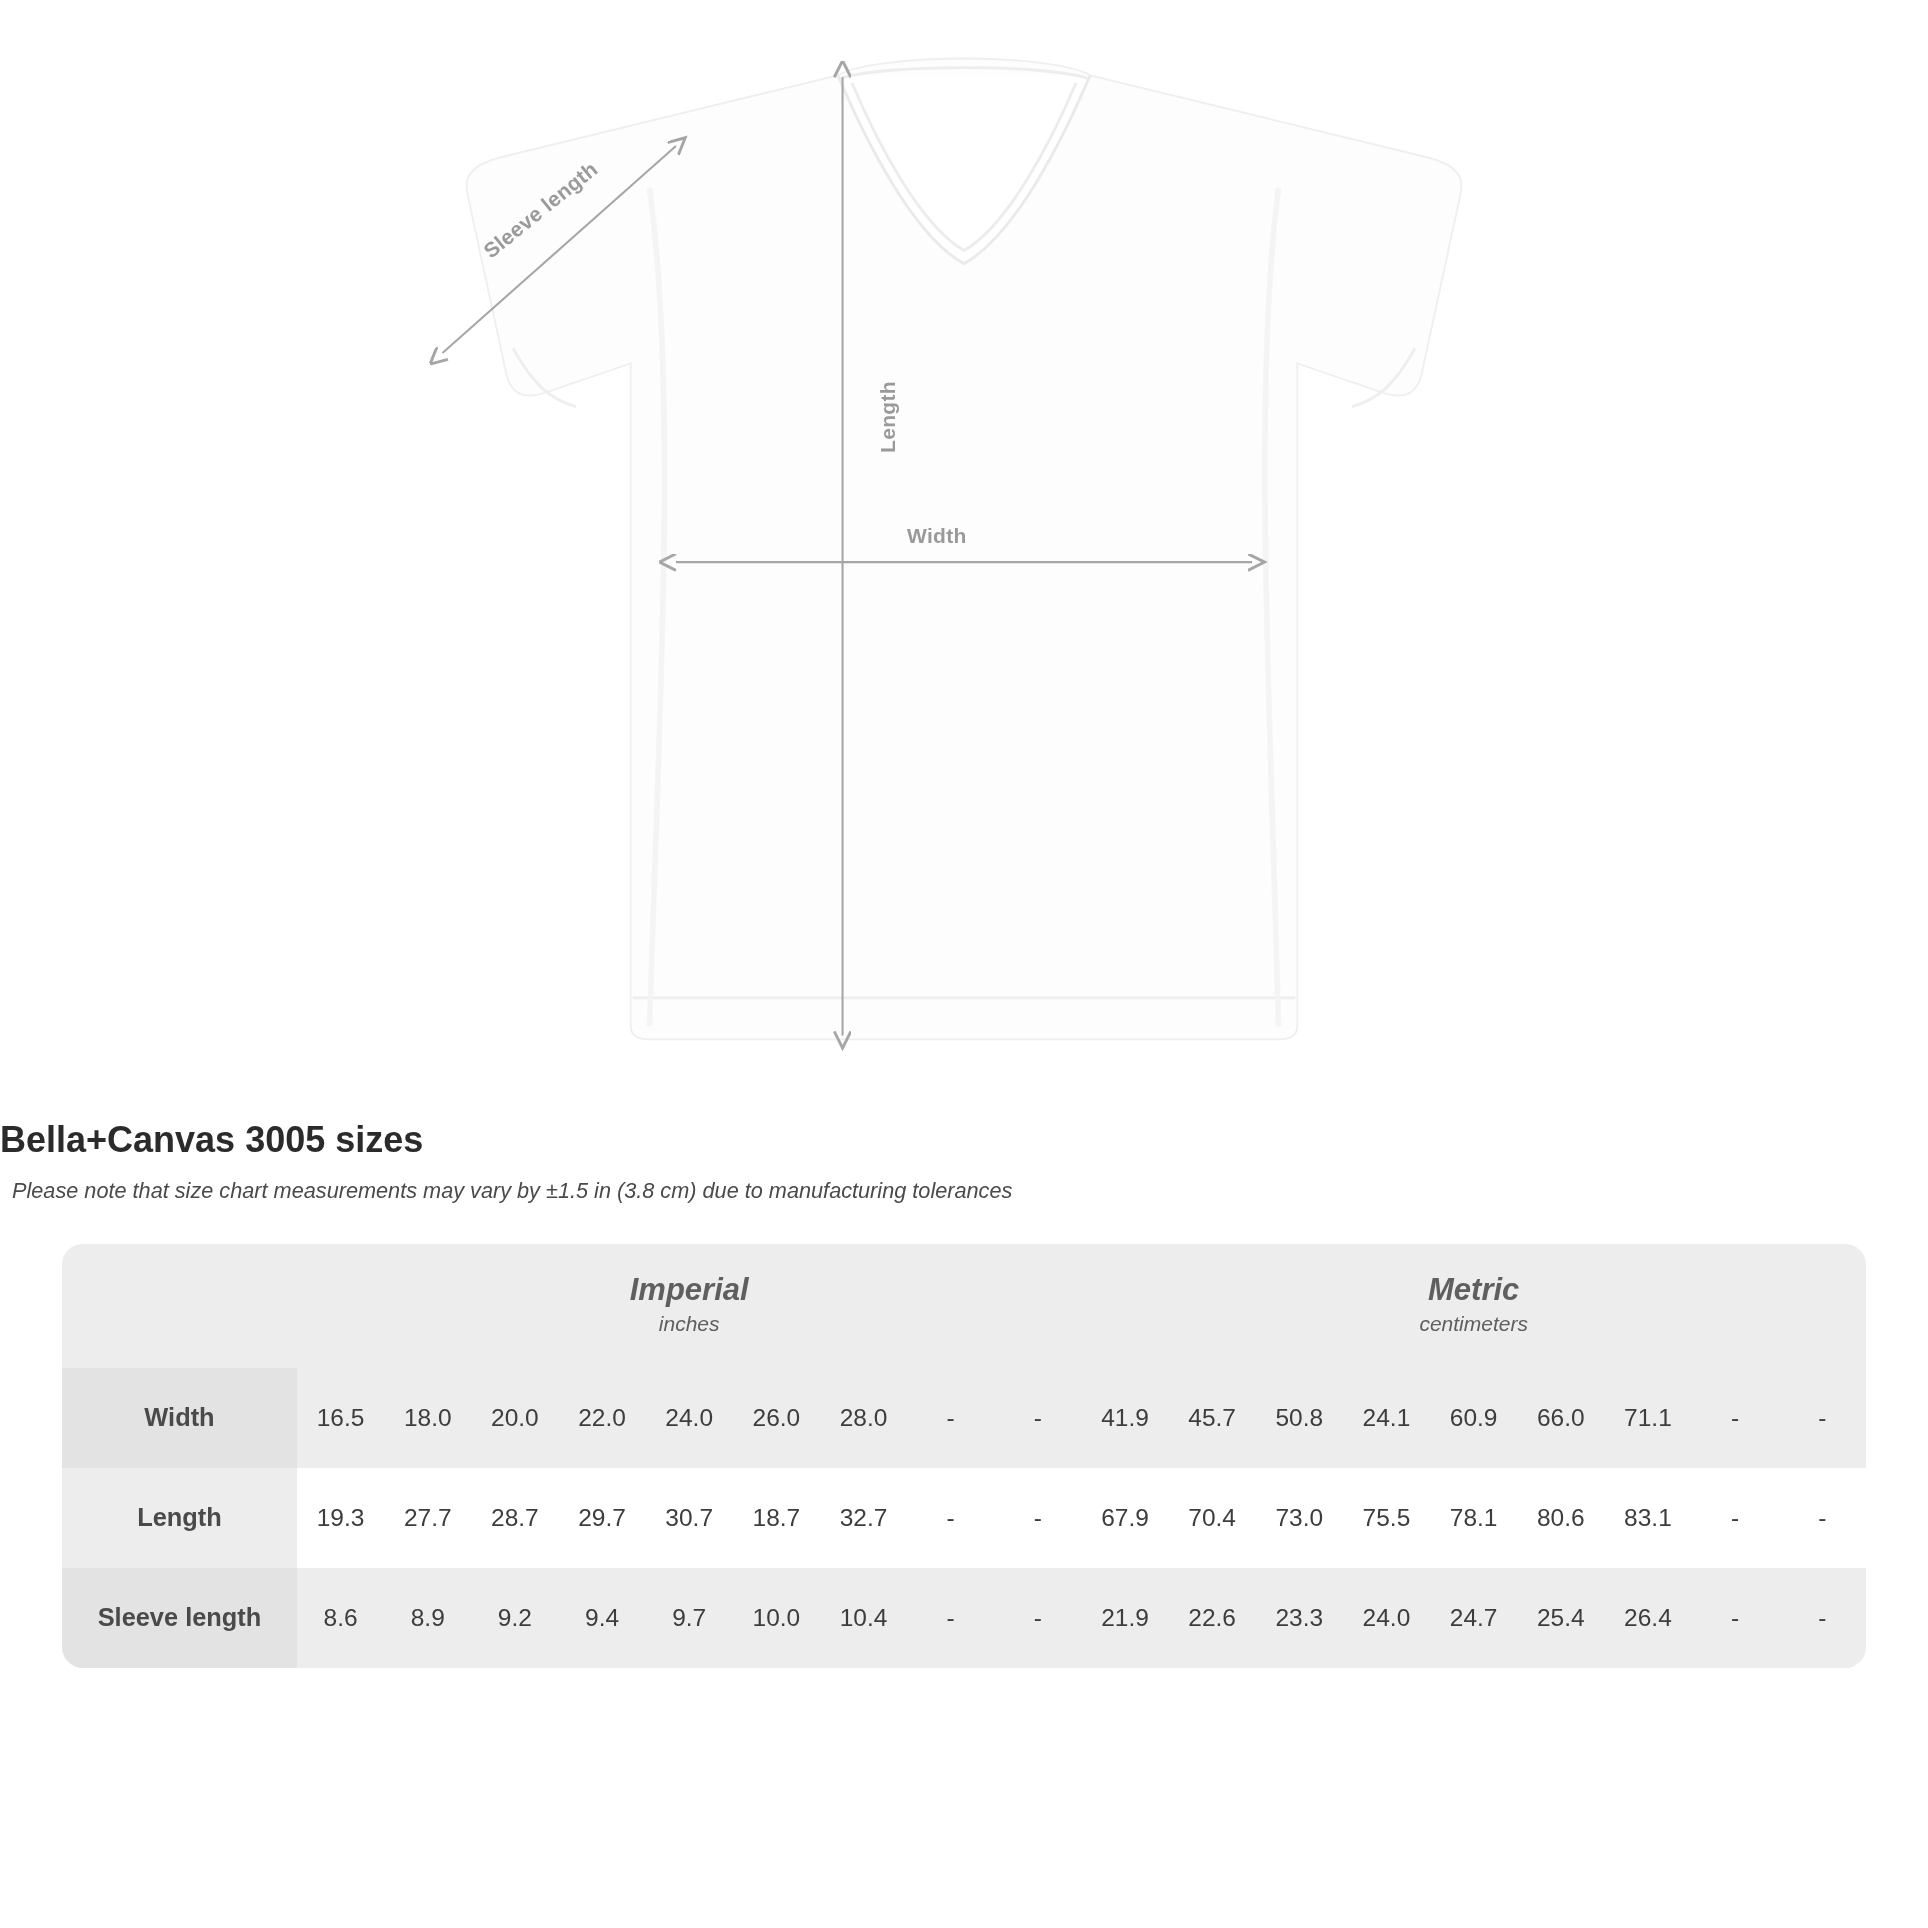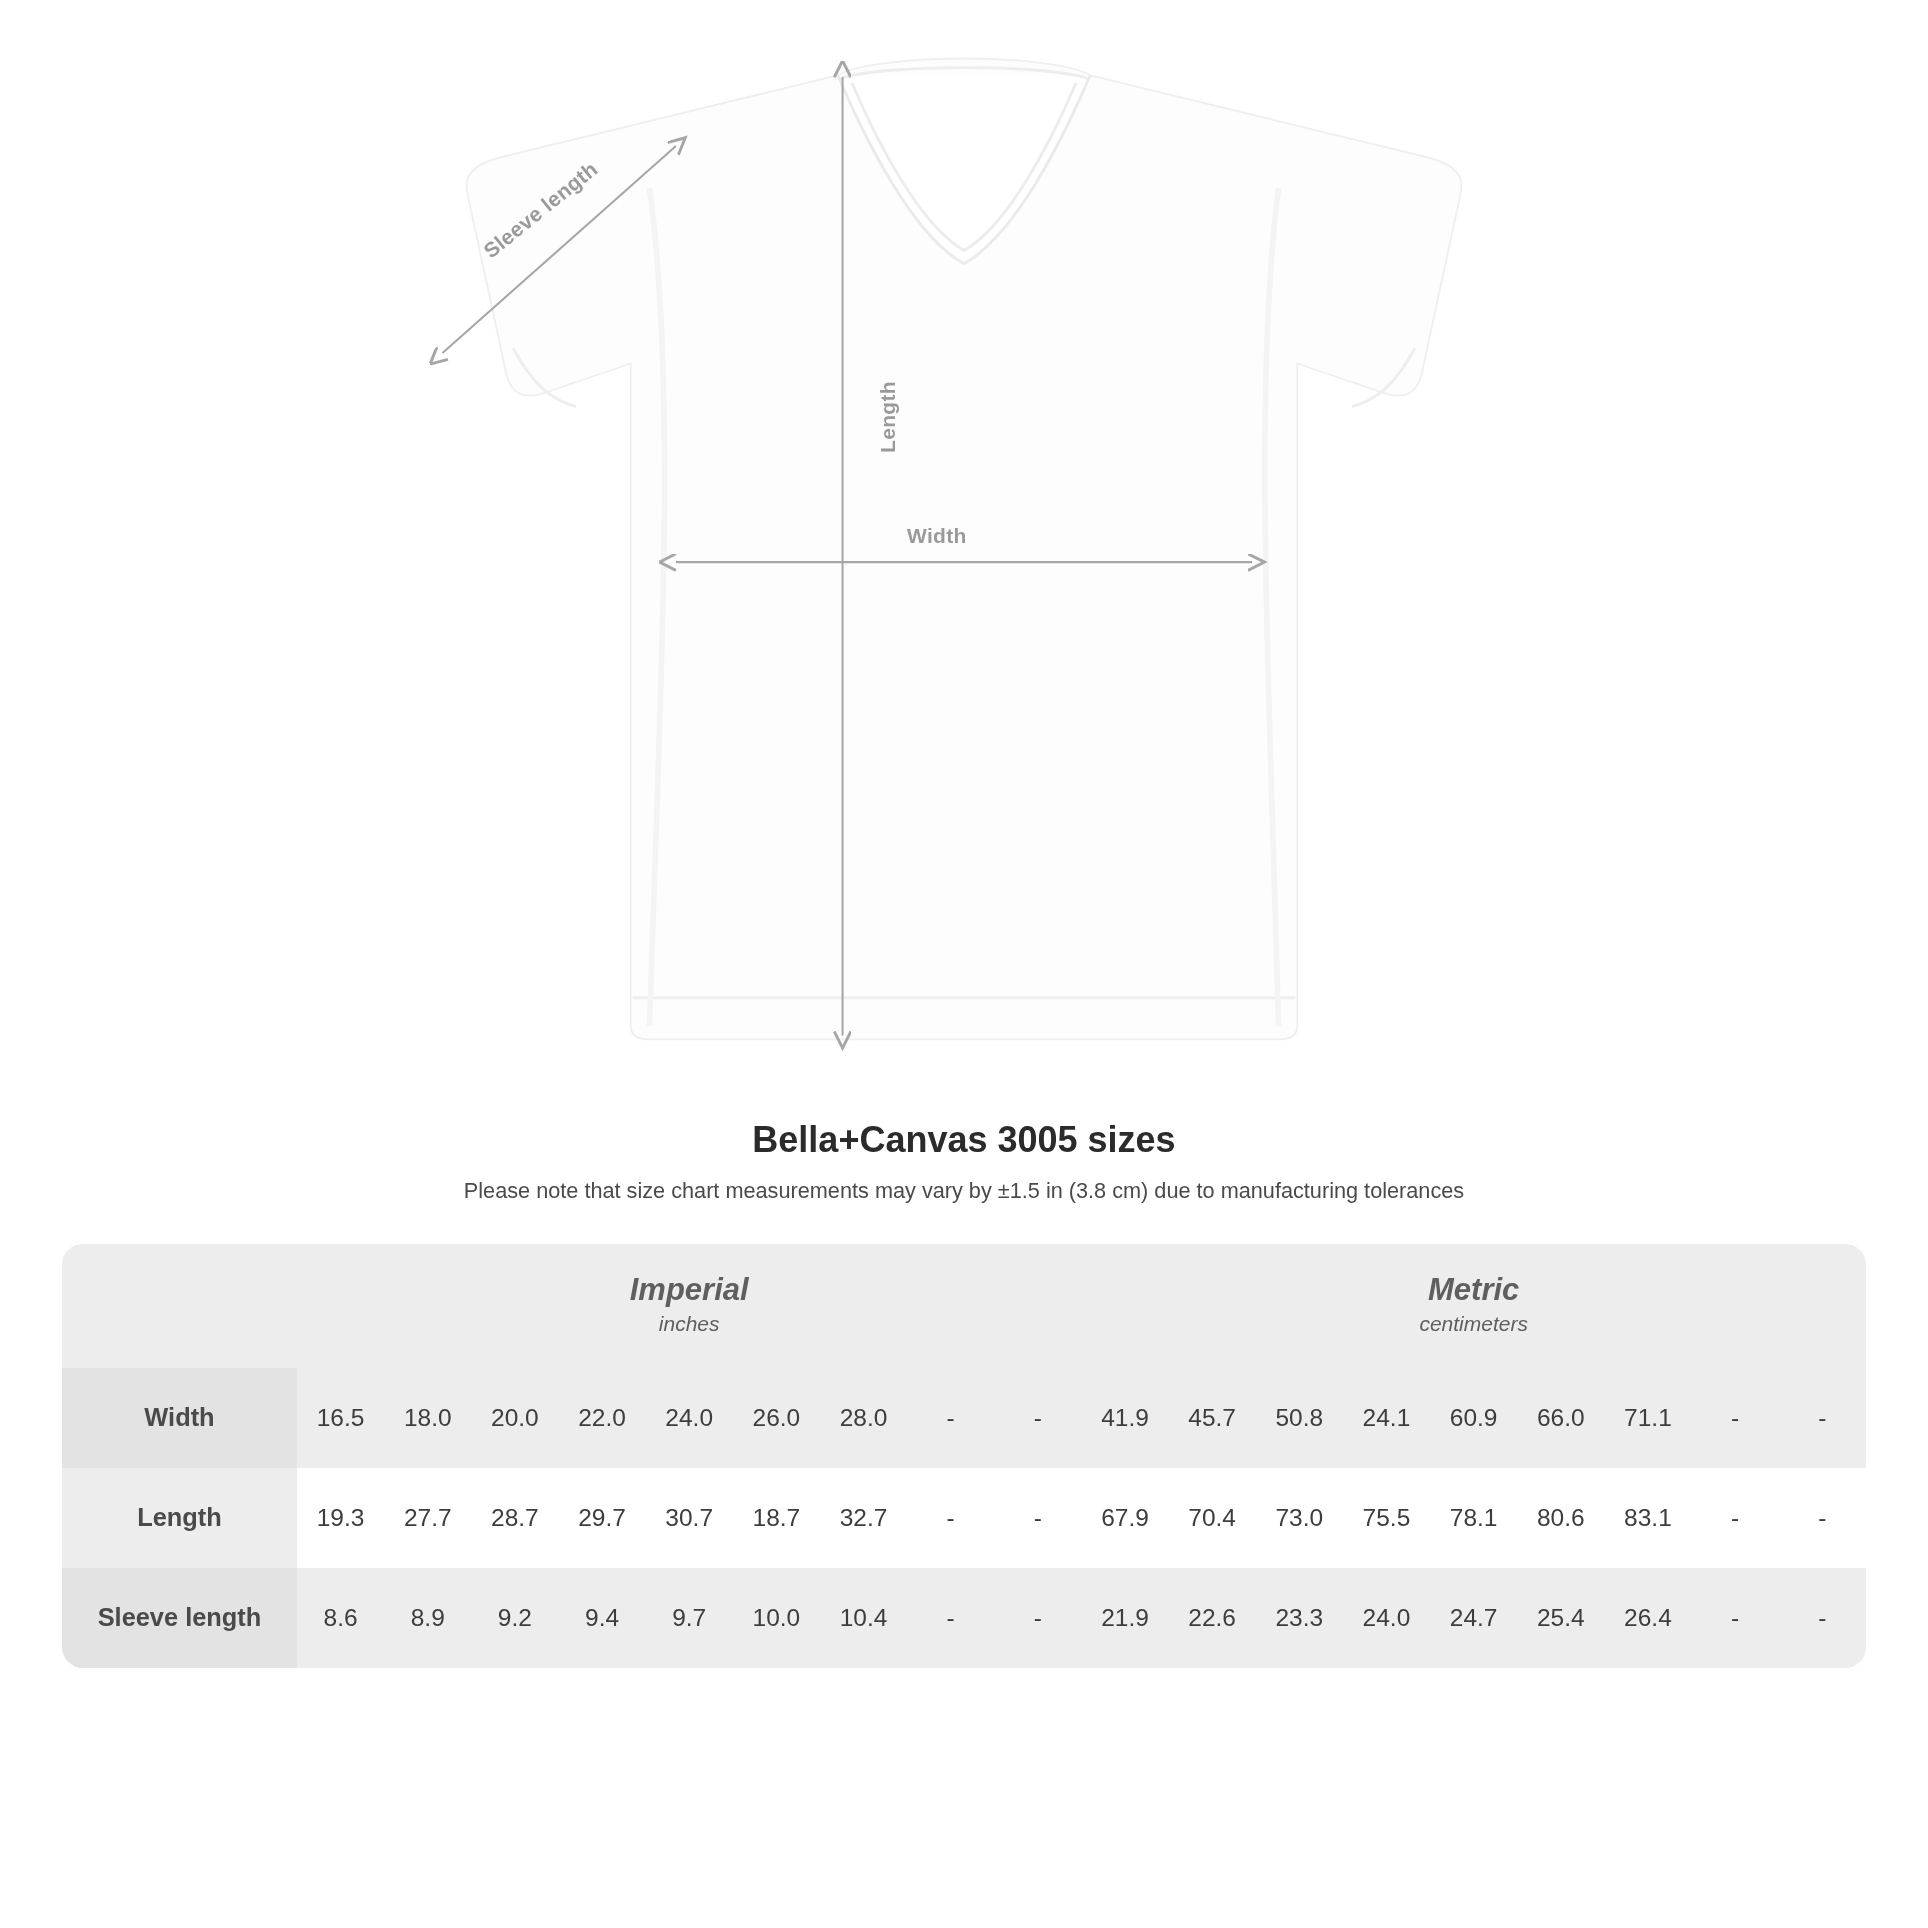--- a/index.html
+++ b/index.html
@@ -51,33 +51,33 @@
     transform: rotate(-90deg);
     transform-origin: center center;
   }
   .dim-width {
     left: 907px;
     top: 524px;
   }
 
   
   .title-block {
-    text-align: center;
     margin-top: 7.5px;
   }
   .chart-title {
     font-size: 36px;
     font-weight: bold;
     color: #2b2b2b;
     margin: 0 0 17px 0;
   }
   .chart-note {
     font-size: 21.7px;
+    font-style: italic;
     color: #4a4a4a;
-    margin: 4px;
+    margin: 12px;
   }
 
   
   .table-wrap {
     margin: 40px 62px 8px 62px;
     border-radius: 21px;
     overflow: hidden;
     background: #ededed;
   }
   table.size-table {

